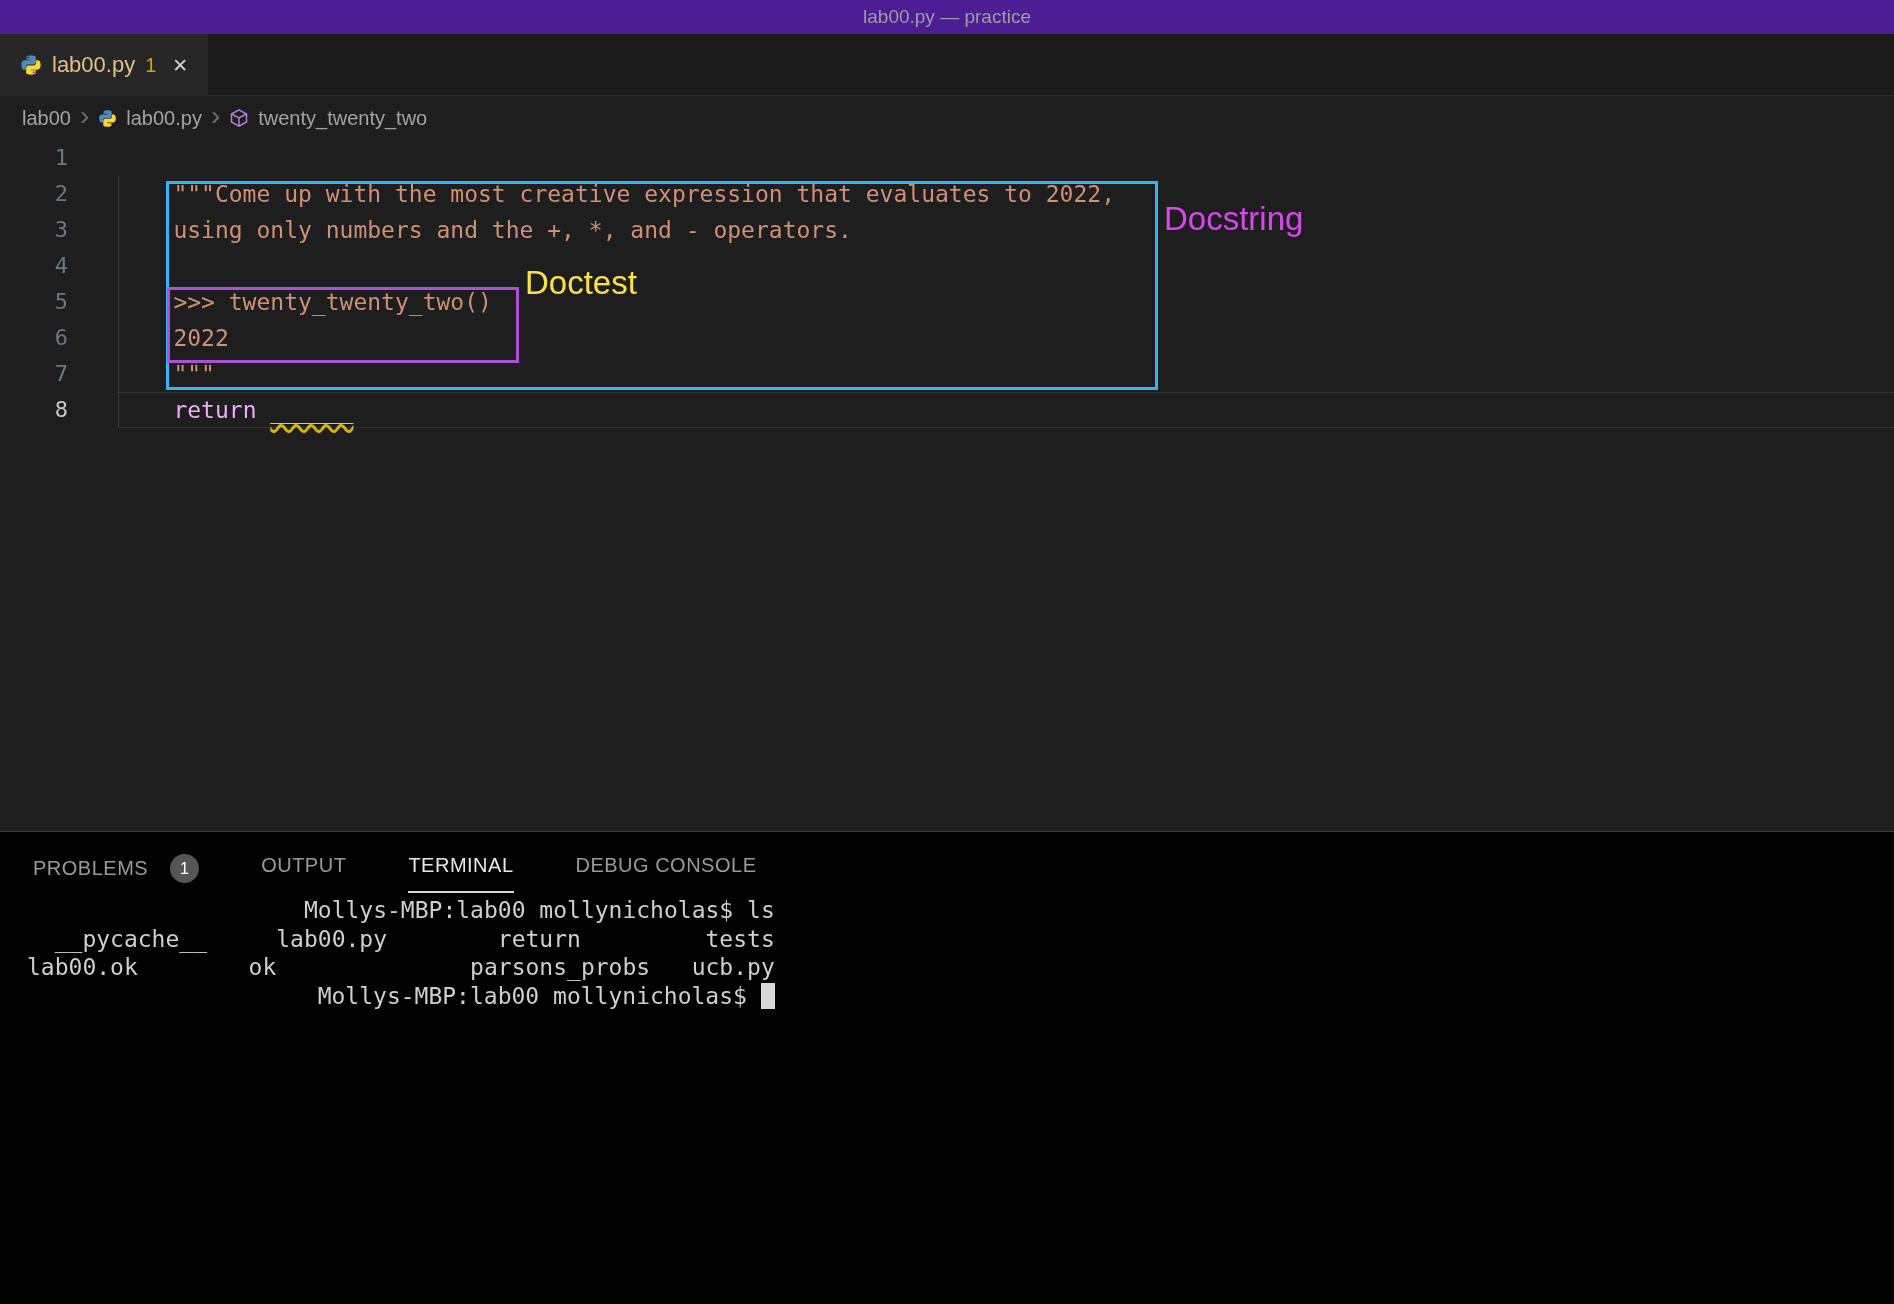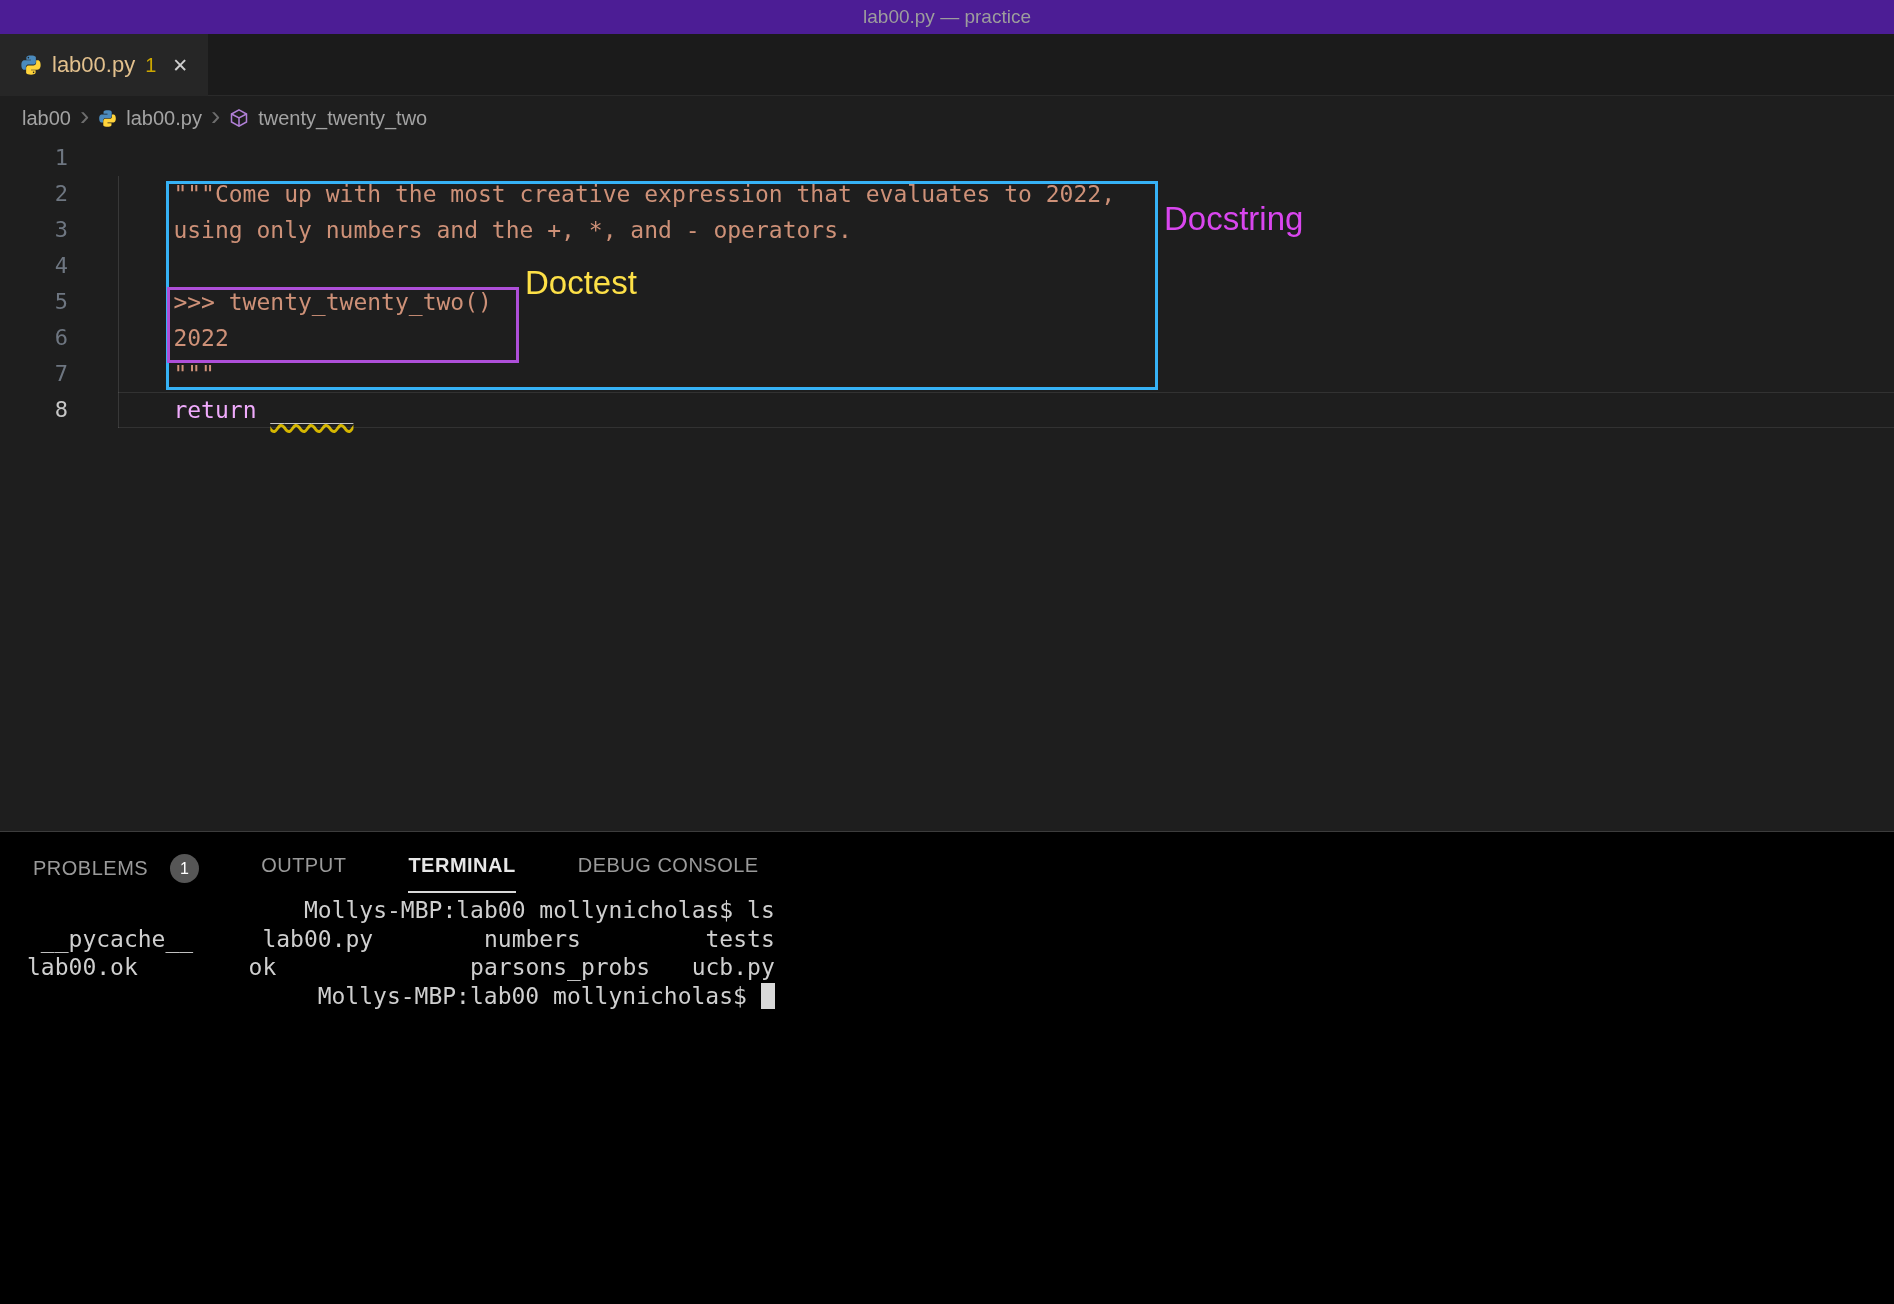--- a/index.html
+++ b/index.html
@@ -95,21 +95,21 @@
   }
   .panel-tabs {
     display: flex; align-items: flex-start;
     padding: 22px 0 0 33px; height: 62px;
   }
   .panel-tab {
     display: flex; align-items: center;
     font-size: 20px; letter-spacing: 0.5px; color: #9a9a9a;
     margin-right: 62px; padding-bottom: 14px; cursor: pointer;
   }
-  .panel-tab.active { color: #e7e7e7; border-bottom: 2px solid #d9d9d9; font-weight: bold; }
+  .panel-tab.active { color: #e7e7e7; border-bottom: 2px solid #d9d9d9; }
   .count-badge {
     display: inline-flex; align-items: center; justify-content: center;
     width: 29px; height: 29px; border-radius: 50%;
     background: #565656; color: #ffffff; font-size: 16px; margin-left: 22px;
   }
 
   
   .terminal { position: absolute; left: 27px; top: 896px; }
   .t-line {
     white-space: pre; font-family: "DejaVu Sans Mono", "Liberation Mono", monospace;
@@ -225,18 +225,18 @@
         <span>TERMINAL</span>
       </div>
       <div class="panel-tab">
         <span>DEBUG CONSOLE</span>
       </div>
     </div>
   </div>
 
   <div class="terminal">
     <div class="t-line"><span>Mollys-MBP:lab00 mollynicholas$ ls</span></div>
-    <div class="t-line"><span>__pycache__     lab00.py        numbers         tests</span></div>
+    <div class="t-line"><span>__pycache__     lab00.py        return         tests</span></div>
     <div class="t-line"><span>lab00.ok        ok              parsons_probs   ucb.py</span></div>
     <div class="t-line"><span>Mollys-MBP:lab00 mollynicholas$ </span><span class="cursor"></span></div>
   </div>
 
 </div>
 
 </body></html>

